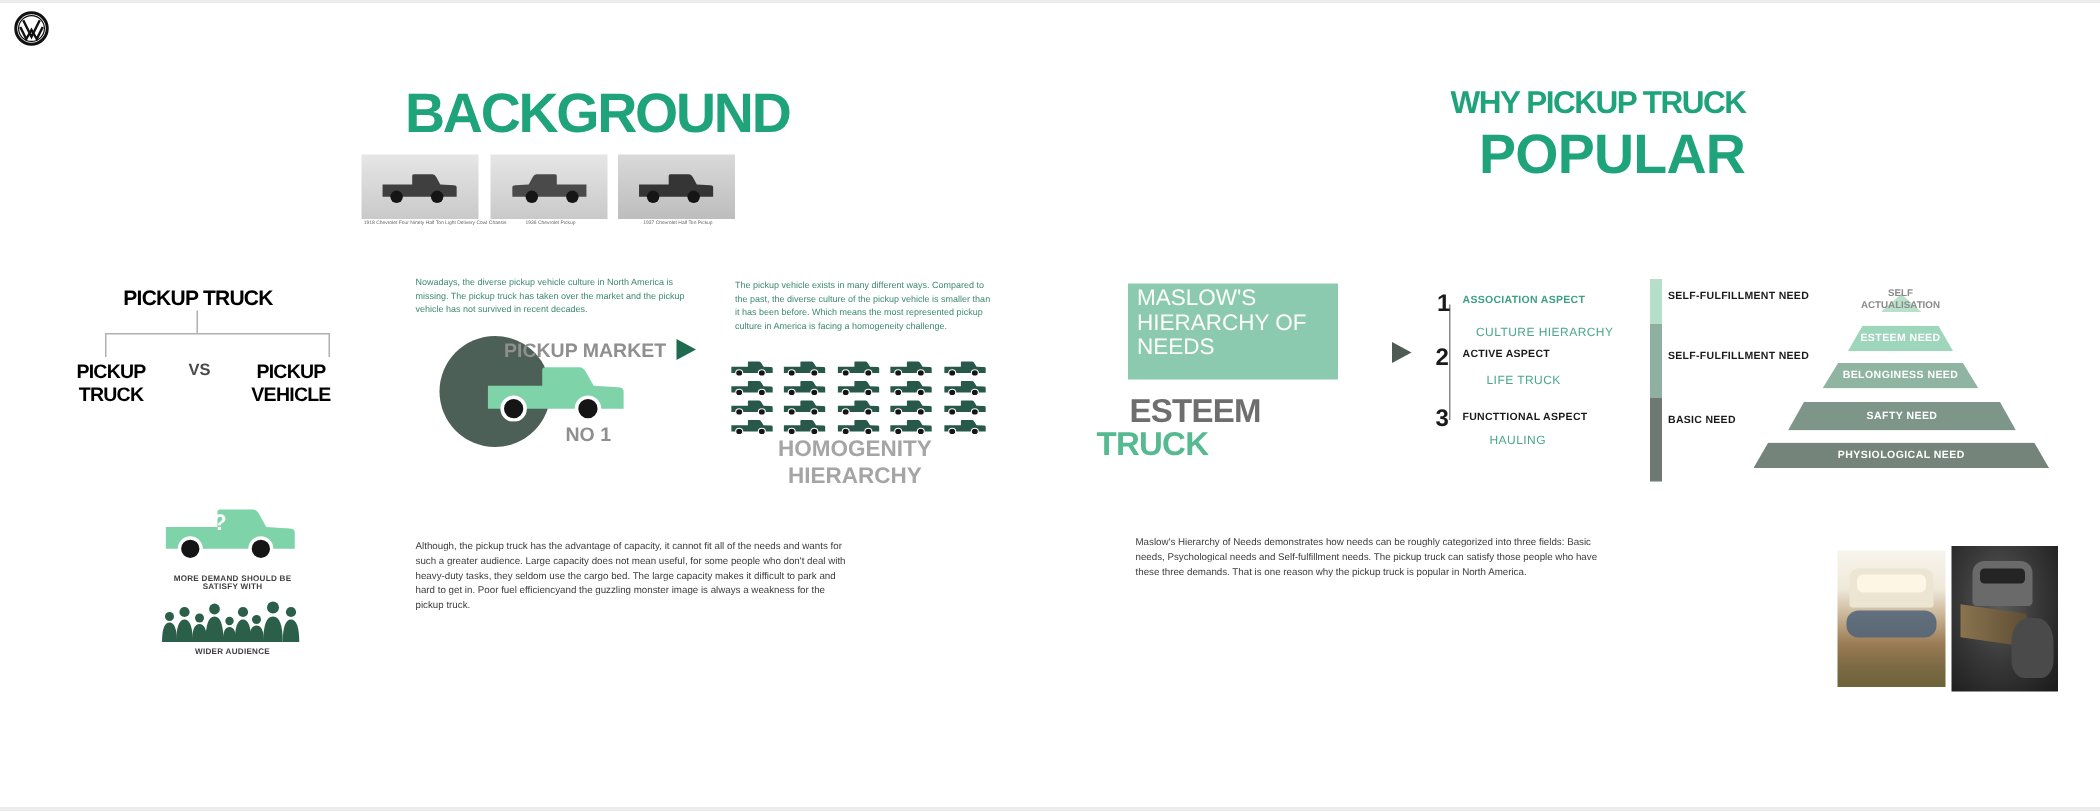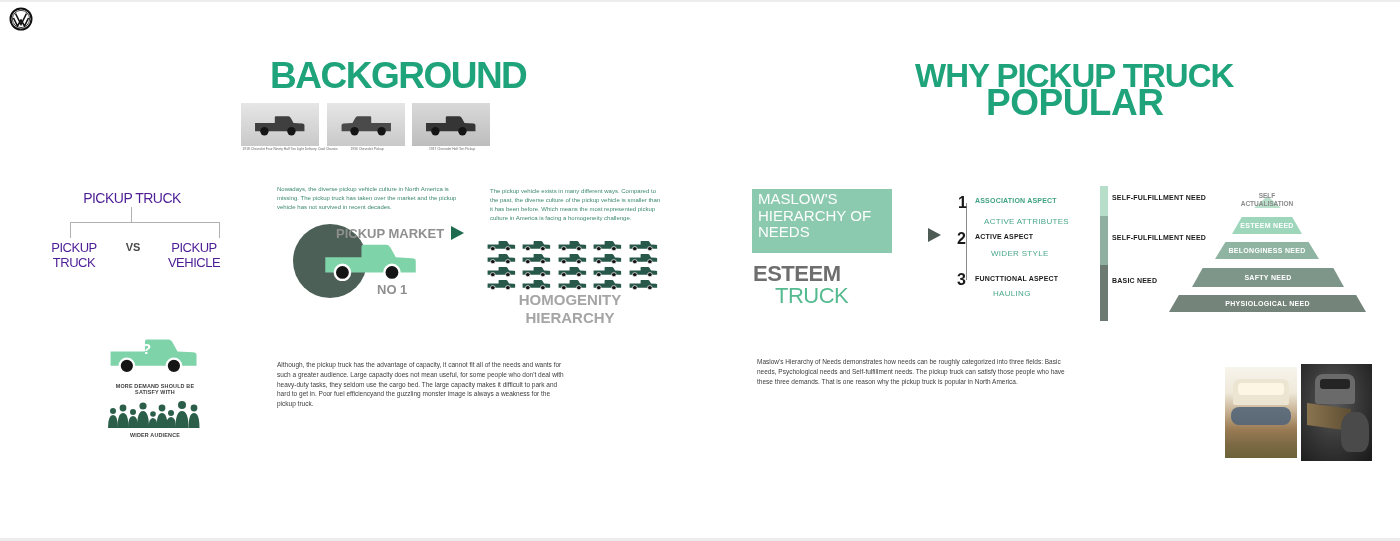--- a/index.html
+++ b/index.html
@@ -12,21 +12,21 @@
   
   .big-title { font-weight:bold; color:#1fa37a; letter-spacing:-1.5px; }
   .gray-heading { font-weight:bold; color:#9b9b9b; }
 
   
   .p-green { color:#3d8a6e; font-size:6px; line-height:1.5; }
   .p-dark  { color:#3c3c3c; font-size:6.5px; line-height:1.5; }
 
   
   .tree-line { background:#b0b0b0; }
-  .tree-label { font-weight:normal; color:#4c1d95; font-size:13px; letter-spacing:-0.5px; }
+  .tree-label { font-weight:bold; color:#000000; font-size:13px; letter-spacing:-0.5px; }
 
   
   .photo { background:linear-gradient(180deg,#e6e6e6,#c9c9c9); display:flex; align-items:center; justify-content:center; }
   .caption { font-size:6px; color:#666; white-space:nowrap; text-align:center; transform:scale(0.55); transform-origin:center top; }
 
   
   .market-circle { border-radius:50%; background:#4d6057; }
 
   
   .tri { width:0; height:0; border-top:7px solid transparent; border-bottom:7px solid transparent; }
@@ -209,39 +209,39 @@
       <circle cx="77" cy="7" r="4"></circle>
         <path d="M70.5 30 Q70.5 13 77 13 Q83.5 13 83.5 30 Z"></path>
       <circle cx="89" cy="10" r="3.4"></circle>
         <path d="M83.5 30 Q83.5 15 89 15 Q94.5 15 94.5 30 Z"></path>
     </svg>
   </div>
   <div class="abs small-caps-label" style="left:98px;top:432px;width:114px">WIDER AUDIENCE</div>
 
   <div class="abs p-dark" style="left:277px;top:360px;width:292px">Although, the pickup truck has the advantage of capacity, it cannot fit all of the needs and wants for such a greater audience. Large capacity does not mean useful, for some people who don't deal with heavy-duty tasks, they seldom use the cargo bed. The large capacity makes it difficult to park and hard to get in. Poor fuel efficiencyand the guzzling monster image is always a weakness for the pickup truck.</div>
 
-  <div class="abs big-title" style="left:915px;top:57px;font-size:33px;letter-spacing:-1px">WHY PICKUP TRUCK</div>
+  <div class="abs big-title" style="left:967px;top:57px;font-size:21px;letter-spacing:-1px">WHY PICKUP TRUCK</div>
   <div class="abs big-title" style="left:986px;top:82px;font-size:37px;letter-spacing:-0.5px">POPULAR</div>
 
   <div class="abs" style="left:752px;top:189px;width:140px;height:64px;background:#8ccab0;color:#fdfdfd;font-size:15px;line-height:1.1;padding:2px 6px">
     <div>MASLOW'S</div>
     <div>HIERARCHY OF</div>
     <div>NEEDS</div>
   </div>
   <div class="abs" style="left:753px;top:261px;font-size:22px;font-weight:bold;color:#6e6e6e;letter-spacing:-0.5px">ESTEEM</div>
-  <div class="abs" style="left:775px;top:283px;font-size:22px;font-weight:normal;color:#56ba90;letter-spacing:-0.5px">TRUCK</div>
+  <div class="abs" style="left:731px;top:283px;font-size:22px;font-weight:bold;color:#56ba90;letter-spacing:-0.5px">TRUCK</div>
   <div class="abs tri tri-gray" style="left:928px;top:228px"></div>
 
   <div class="abs" style="left:966px;top:203px;width:1px;height:77px;background:#8a8a8a"></div>
   <div class="abs aspect-num" style="left:958px;top:194px">1</div>
   <div class="abs aspect-title" style="left:975px;top:197px;color:#3fa183">ASSOCIATION ASPECT</div>
-  <div class="abs aspect-sub" style="left:984px;top:217px">ACTIVE ATTRIBUTES</div>
+  <div class="abs aspect-sub" style="left:984px;top:217px">CULTURE HIERARCHY</div>
   <div class="abs aspect-num" style="left:957px;top:230px">2</div>
   <div class="abs aspect-title" style="left:975px;top:233px;color:#1a1a1a">ACTIVE ASPECT</div>
-  <div class="abs aspect-sub" style="left:991px;top:249px">WIDER STYLE</div>
+  <div class="abs aspect-sub" style="left:991px;top:249px">LIFE TRUCK</div>
   <div class="abs aspect-num" style="left:957px;top:271px">3</div>
   <div class="abs aspect-title" style="left:975px;top:275px;color:#1a1a1a">FUNCTTIONAL ASPECT</div>
   <div class="abs aspect-sub" style="left:993px;top:289px">HAULING</div>
 
   <div class="abs" style="left:1100px;top:186px;width:8px;height:30px;background:#b7dec9"></div>
   <div class="abs" style="left:1100px;top:216px;width:8px;height:49px;background:#8fb0a0"></div>
   <div class="abs" style="left:1100px;top:265px;width:8px;height:56px;background:#6d7a73"></div>
   <div class="abs legend-label" style="left:1112px;top:194px">SELF-FULFILLMENT NEED</div>
   <div class="abs legend-label" style="left:1112px;top:234px">SELF-FULFILLMENT NEED</div>
   <div class="abs legend-label" style="left:1112px;top:277px">BASIC NEED</div>

